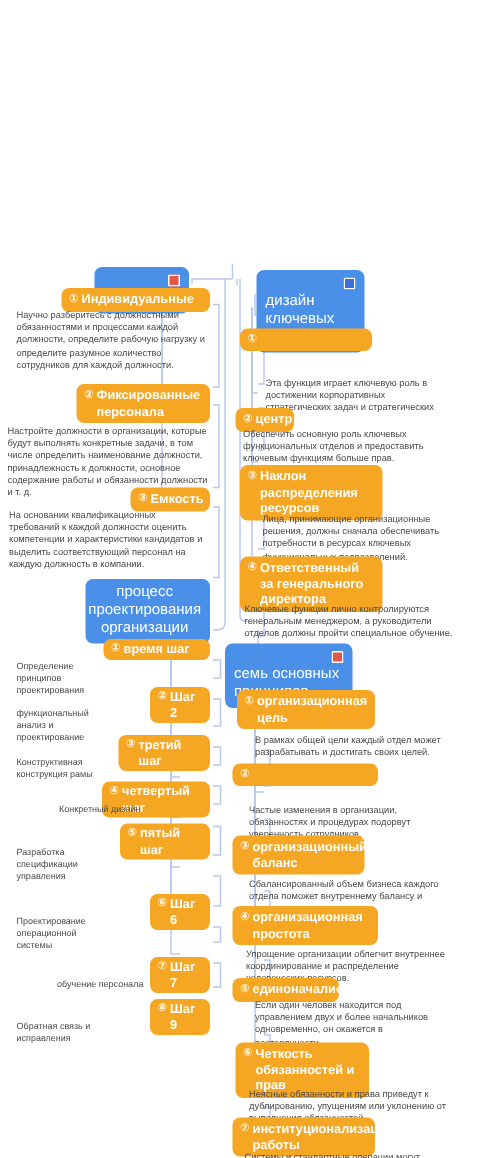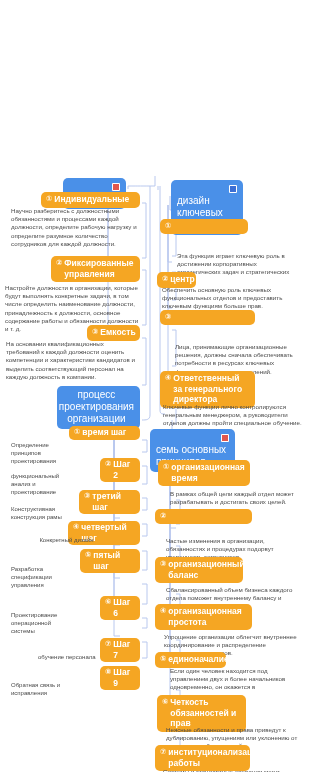--- a/index.html
+++ b/index.html
@@ -139,21 +139,21 @@
   </div>
 
   <div class="node lvl2" style="left:41px; top:192px; width:99px;">
     <span class="num">①</span>
     <span class="txt">Индивидуальные</span>
   </div>
   <div class="node leaf" style="left:11px; top:207px; width:128px;">Научно разберитесь с должностными обязанностями и процессами каждой должности, определите рабочую нагрузку и определите разумное количество сотрудников для каждой должности.</div>
 
   <div class="node lvl2" style="left:51px; top:256px; width:89px;">
     <span class="num">②</span>
-    <span class="txt">Фиксированные управления</span>
+    <span class="txt">Фиксированные персонала</span>
   </div>
   <div class="node leaf" style="left:5px; top:284px; width:134px;">Настройте должности в организации, которые будут выполнять конкретные задачи, в том числе определить наименование должности, принадлежность к должности, основное содержание работы и обязанности должности и т. д.</div>
 
   <div class="node lvl2" style="left:87px; top:325px; width:53px;">
     <span class="num">③</span>
     <span class="txt">Емкость</span>
   </div>
   <div class="node leaf" style="left:6px; top:340px; width:133px;">На основании квалификационных требований к каждой должности оценить компетенции и характеристики кандидатов и выделить соответствующий персонал на каждую должность в компании.</div>
 
   <div class="node lvl1 center" style="left:57px; top:386px; width:83px;">
@@ -219,37 +219,38 @@
   <div class="node leaf" style="left:177px; top:252px; width:125px;">Эта функция играет ключевую роль в достижении корпоративных стратегических задач и стратегических целей.</div>
 
   <div class="node lvl2" style="left:157px; top:272px; width:39px;">
     <span class="num">②</span>
     <span class="txt">центр</span>
   </div>
   <div class="node leaf" style="left:162px; top:286px; width:140px;">Обеспечить основную роль ключевых функциональных отделов и предоставить ключевым функциям больше прав.</div>
 
   <div class="node lvl2" style="left:160px; top:310px; width:95px;">
     <span class="num">③</span>
+    <span class="txt">Наклон распределения ресурсов</span>
   </div>
   <div class="node leaf" style="left:175px; top:343px; width:127px;">Лица, принимающие организационные решения, должны сначала обеспечивать потребности в ресурсах ключевых функциональных подразделений.</div>
 
   <div class="node lvl2" style="left:160px; top:371px; width:95px;">
     <span class="num">④</span>
     <span class="txt">Ответственный за генерального директора</span>
   </div>
   <div class="node leaf" style="left:163px; top:403px; width:139px;">Ключевые функции лично контролируются генеральным менеджером, а руководители отделов должны пройти специальное обучение.</div>
 
   <div class="node lvl1" style="left:150px; top:429px; width:85px;">
     <span class="bullet-icon red"></span>
     <span class="txt">семь основных принципов</span>
   </div>
 
   <div class="node lvl2" style="left:158px; top:460px; width:92px;">
     <span class="num">①</span>
-    <span class="txt">организационная время</span>
+    <span class="txt">организационная цель</span>
   </div>
   <div class="node leaf" style="left:170px; top:490px; width:130px;">В рамках общей цели каждый отдел может разрабатывать и достигать своих целей.</div>
 
   <div class="node lvl2" style="left:155px; top:509px; width:97px;">
     <span class="num">②</span>
   </div>
   <div class="node leaf" style="left:166px; top:537px; width:134px;">Частые изменения в организации, обязанностях и процедурах подорвут уверенность сотрудников.</div>
 
   <div class="node lvl2" style="left:155px; top:557px; width:88px;">
     <span class="num">③</span>

